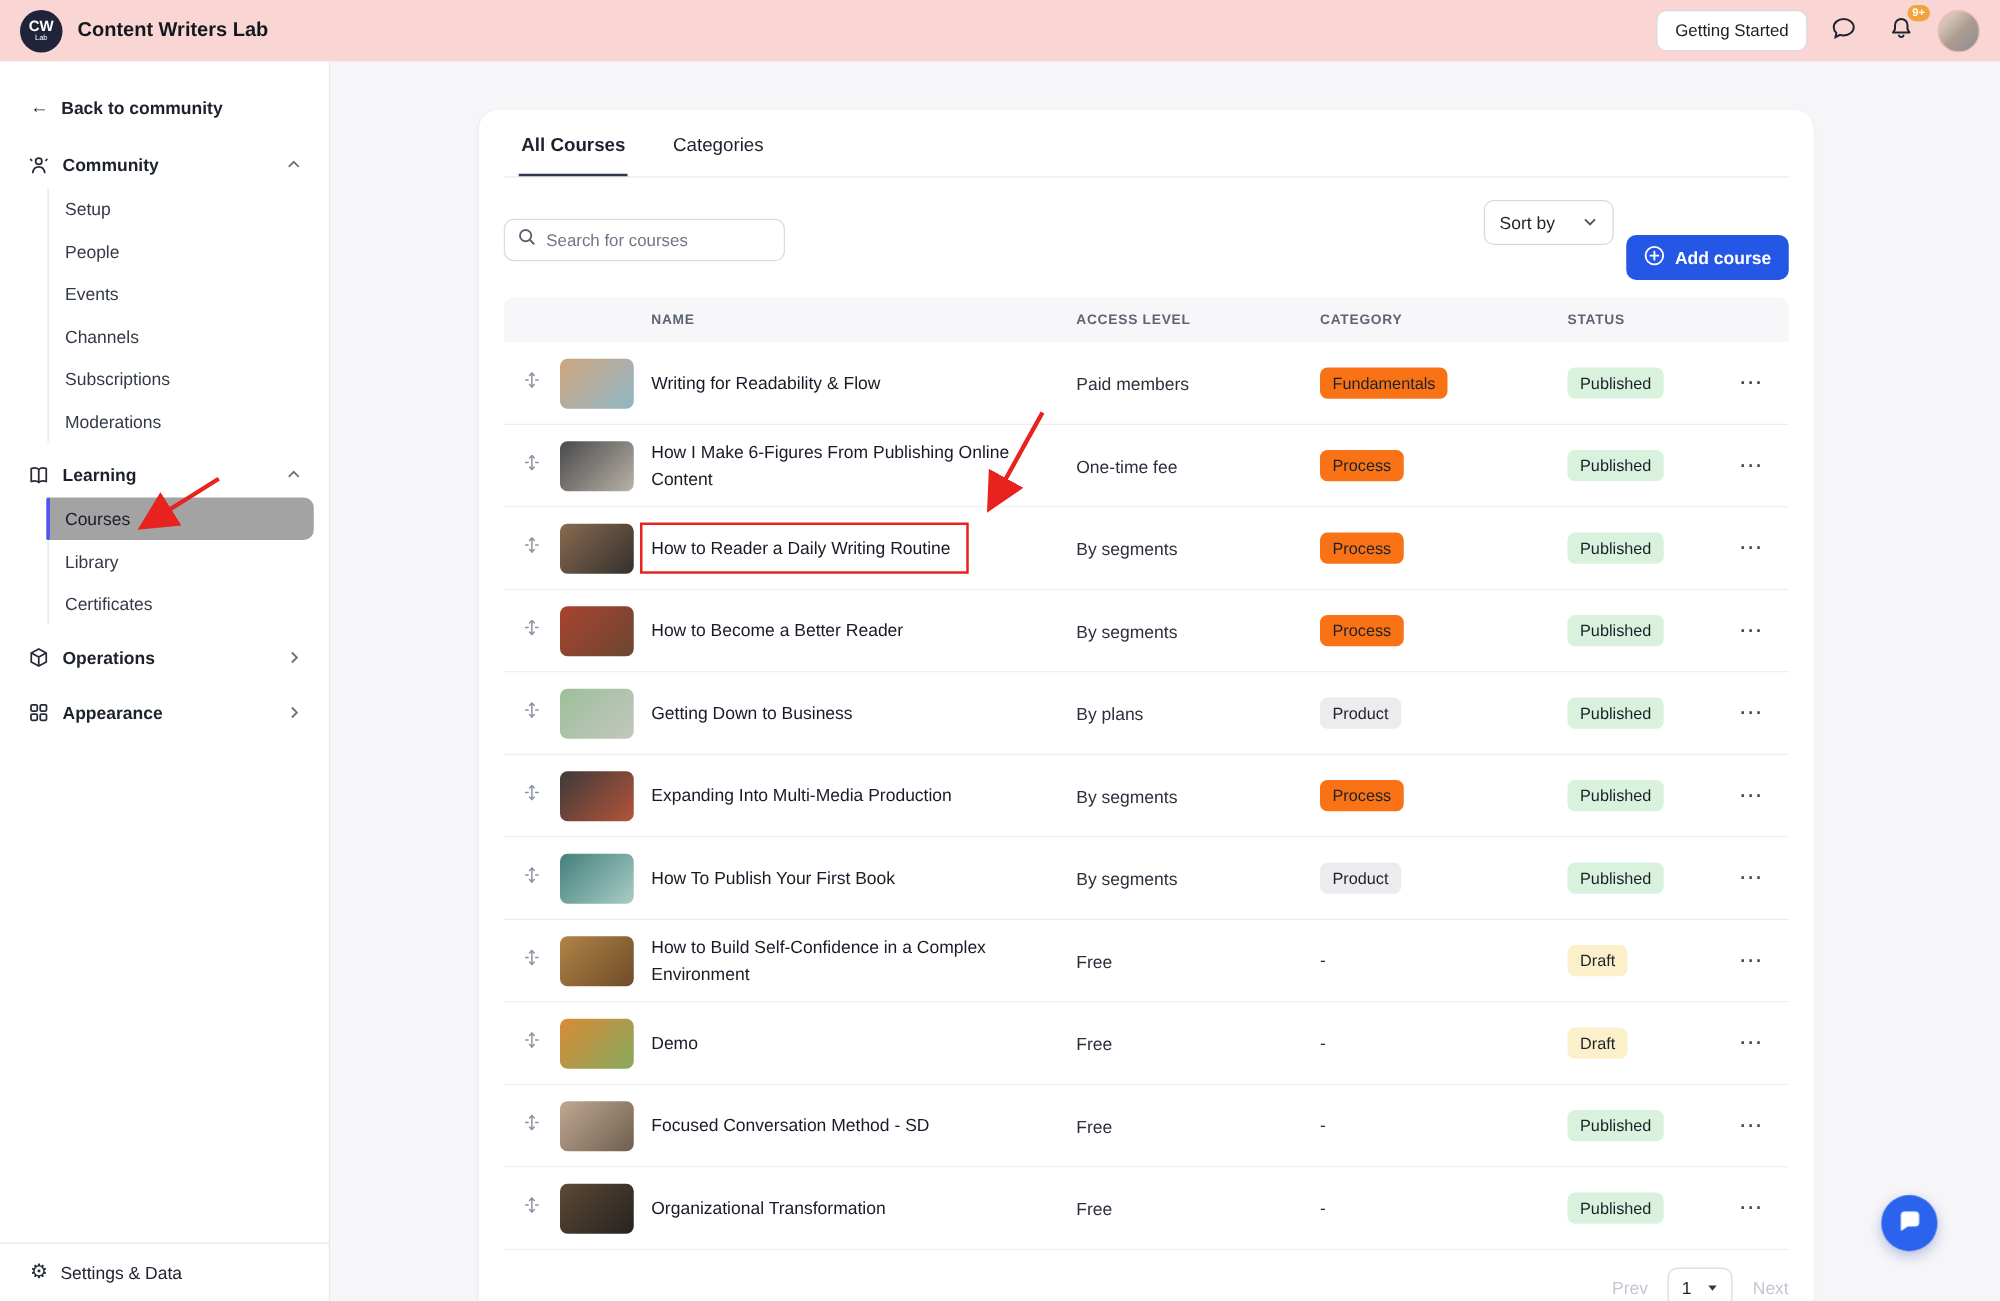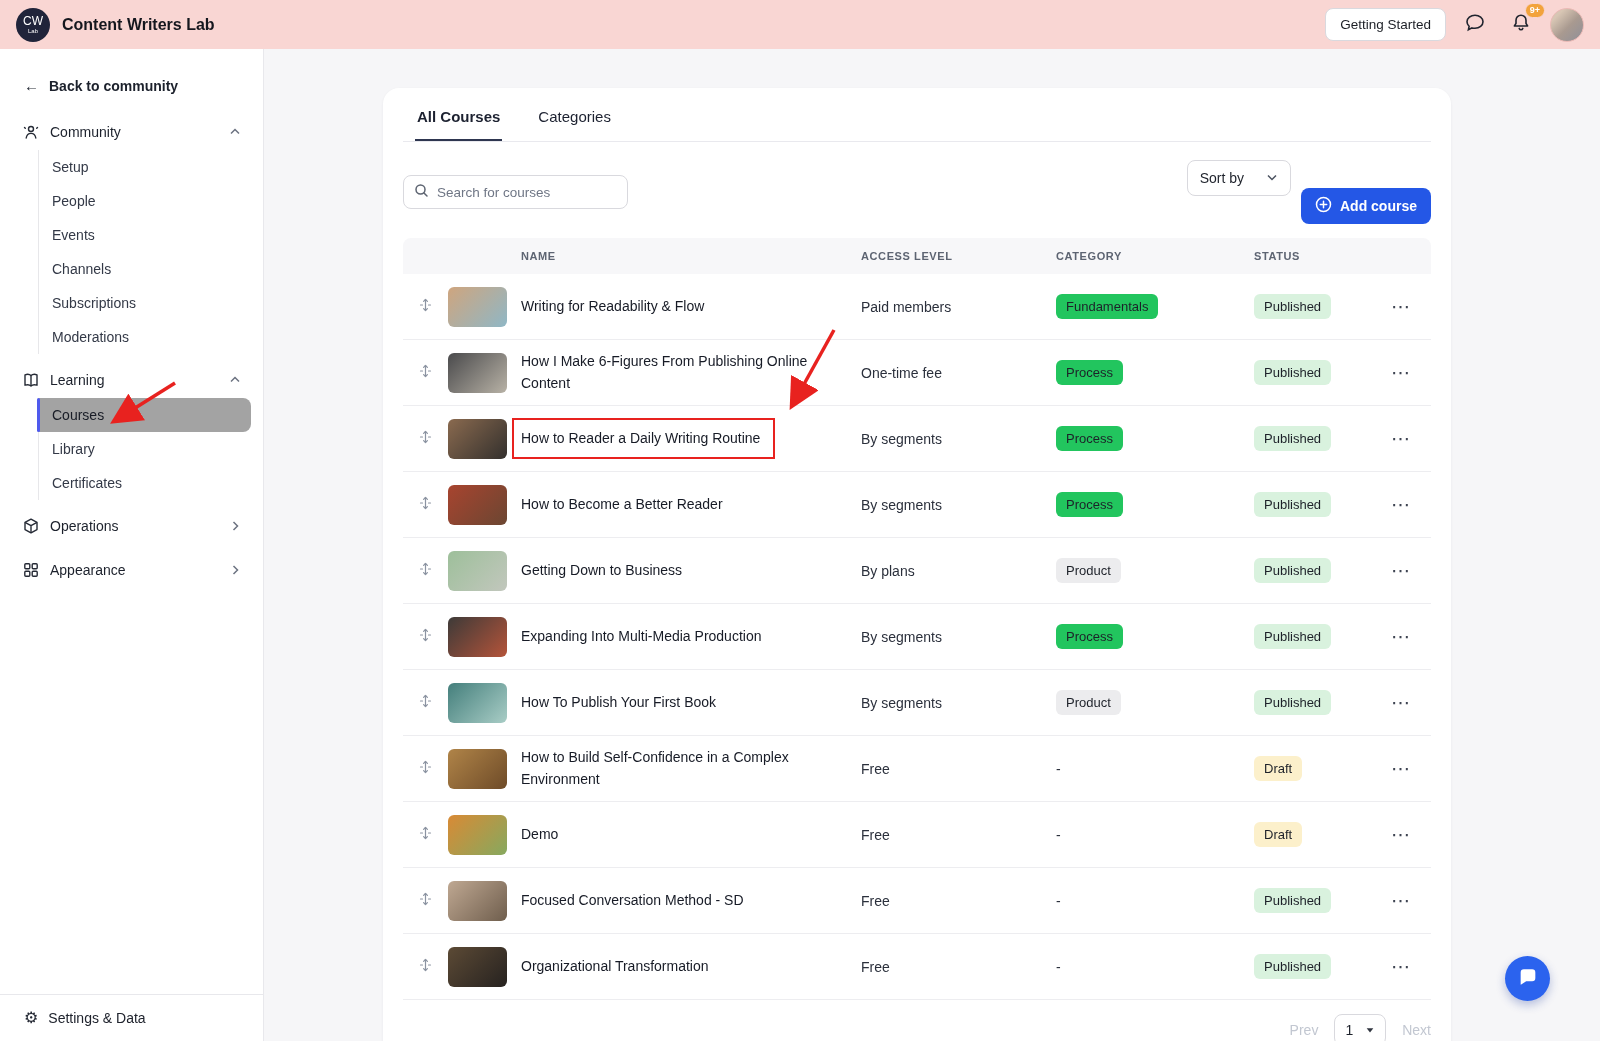--- a/index.html
+++ b/index.html
@@ -2,38 +2,38 @@
 <html><head>
 <meta charset="utf-8">
 <style>
   * { margin:0; padding:0; box-sizing:border-box; }
   html,body { width:1600px; height:1041px; overflow:hidden; }
   body { font-family:"Liberation Sans", sans-serif; background:#f6f6f8; color:#1e222b; }
 
   
   .topbar { height:49px; background:#f9d6d3; display:flex; align-items:center; padding:0 16px; gap:12px; position:relative; z-index:5; }
   .logo { width:34px; height:34px; border-radius:50%; background:#20243a; color:#fff; display:flex; flex-direction:column; align-items:center; justify-content:center; line-height:1; flex:none; }
-  .logo .cw { font-size:12px; font-weight:normal; }
+  .logo .cw { font-size:12px; font-weight:bold; }
   .logo .lab { font-size:6px; margin-top:1px; }
   .app-title { font-size:16px; font-weight:bold; color:#15171e; }
   .topbar-spacer { flex:1; }
   .btn-outline { background:#fff; border:1px solid #d9d9de; border-radius:8px; padding:8px 14px; font-size:13.5px; color:#1c1f26; cursor:pointer; font-family:inherit; }
   .icon-btn { position:relative; width:34px; height:34px; display:flex; align-items:center; justify-content:center; background:none; border:none; cursor:pointer; }
   .badge-count { position:absolute; top:-5px; right:-7px; background:#f2a33c; color:#fff; font-size:9px; font-weight:bold; padding:2px 4px; border-radius:8px; border:1.5px solid #f9d6d3; line-height:1; }
   .avatar { width:34px; height:34px; border-radius:50%; background:linear-gradient(135deg,#d8c6b4 20%,#a99a90 55%,#8f8f99); border:1px solid #eab9b5; cursor:pointer; }
 
   
   .layout { display:flex; height:992px; }
 
   
   .sidebar { width:264px; background:#fff; border-right:1px solid #e8e8ec; display:flex; flex-direction:column; flex:none; }
   .side-back { display:flex; align-items:center; gap:10px; padding:28px 24px 12px; font-size:14px; font-weight:bold; color:#1c212c; cursor:pointer; }
   .side-back .arrow { font-size:15px; }
   .side-header { display:flex; align-items:center; gap:10px; padding:9px 22px; margin-top:8px; cursor:pointer; }
-  .side-header .lbl { flex:1; font-size:14px; font-weight:normal; color:#1c212c; }
+  .side-header .lbl { flex:1; font-size:14px; font-weight:bold; color:#1c212c; }
   .side-icon { width:18px; height:18px; display:flex; align-items:center; justify-content:center; color:#262b36; }
   .chev { display:flex; }
   .side-sub { margin-left:38px; border-left:1px solid #e7e7ea; margin-right:12px; }
   .sub-item { padding:9px 12px 9px 13px; font-size:14px; color:#333947; cursor:pointer; position:relative; }
   .sub-item.active { background:#a3a3a3; border-radius:0 8px 8px 0; color:#181c26; }
   .sub-item.active::before { content:""; position:absolute; left:-2px; top:0; bottom:0; width:3px; background:#4f5aed; border-radius:2px; }
   .side-footer { margin-top:auto; border-top:1px solid #e8e8ec; padding:15px 24px; display:flex; align-items:center; gap:10px; font-size:14px; color:#20242e; cursor:pointer; }
   .gear-glyph { font-size:16px; line-height:1; color:#262b36; }
 
   
@@ -56,21 +56,21 @@
   .thead, .trow { display:grid; grid-template-columns:45px 73px 340px 195px 198px 137px 40px; align-items:center; }
   .thead { margin-top:14px; background:#f7f7f9; height:36px; border-radius:8px 8px 0 0; font-size:11px; font-weight:bold; color:#5d6472; letter-spacing:.6px; }
   .trow { min-height:66px; border-bottom:1px solid #ededf0; background:#fff; }
   .cell-handle { display:flex; justify-content:center; cursor:grab; }
   .thumbimg { width:59px; height:40px; border-radius:6px; }
   .cell-name { padding-right:26px; }
   .course-name { font-size:14px; color:#171b26; cursor:pointer; display:inline-block; position:relative; line-height:1.55; }
   .red-box::after { content:""; position:absolute; left:-9px; right:-15px; top:-10px; bottom:-10px; border:2.5px solid #e8221f; pointer-events:none; }
   .cell-access { font-size:14px; color:#2b303c; }
   .badge { display:inline-block; font-size:13px; padding:5px 10px; border-radius:6px; color:#1d2129; white-space:nowrap; }
-  .badge-lavender { background:#22c55e; }
+  .badge-lavender { background:#f97316; }
   .badge-gray { background:#ececee; }
   .badge-published { background:#d9f2de; }
   .badge-draft { background:#fcf0cb; }
   .nocat { font-size:14px; color:#2b303c; }
   .dots { border:none; background:none; font-size:19px; color:#3e4452; cursor:pointer; letter-spacing:1px; line-height:1; font-family:inherit; }
 
   .pagination { display:flex; align-items:center; justify-content:flex-end; gap:16px; margin-top:14px; font-size:14px; }
   .page-nav { color:#c2c7d1; cursor:default; background:none; border:none; font-size:14px; font-family:inherit;text-align:right; }
   .page-select { display:flex; align-items:center; gap:12px; border:1px solid #d9d9de; border-radius:8px; height:32px; padding:0 10px; color:#1e222b; cursor:pointer; background:#fff; }
 

